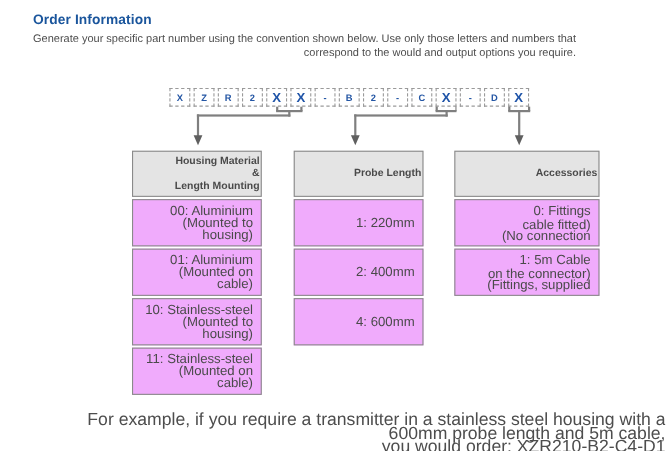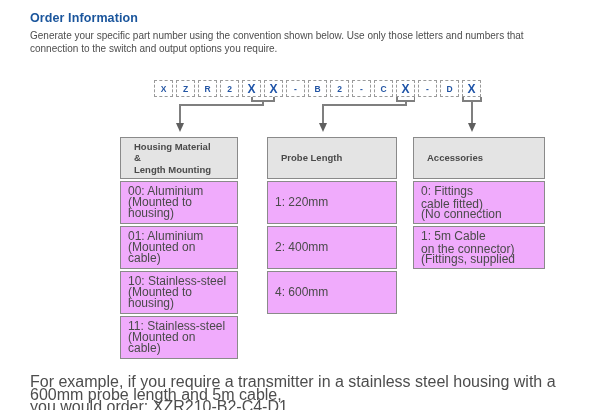--- a/index.html
+++ b/index.html
@@ -1,19 +1,19 @@
 <!DOCTYPE html>
 <html><head>
 <meta charset="utf-8">
 <style>
   html,body{margin:0;padding:0;background:#ffffff;}
   #page{
     position:relative;width:605px;height:410px;background:#ffffff;
     font-family:"Liberation Sans","DejaVu Sans",sans-serif;
-    color:#4d4d4d;overflow:hidden;
+    color:#4d4d4d;overflow:hidden;text-align:right;
   }
   
   .doc-title{
     position:absolute;left:30px;top:11px;
     font-size:12.5px;font-weight:bold;color:#1a559c;letter-spacing:.1px;
   }
   .intro{position:absolute;left:30px;top:30px;font-size:10px;line-height:12.5px;color:#4d4d4d;}
   
   .pn-row{position:absolute;left:154px;top:80px;display:flex;gap:3px;}
   .pn-cell{
@@ -27,21 +27,21 @@
   .ln{position:absolute;background:#7f7f7f;}
   .arrowhead{
     position:absolute;width:0;height:0;
     border-left:4.5px solid transparent;border-right:4.5px solid transparent;
     border-top:9px solid #5f5f5f;
   }
   
   .opt-col{position:absolute;top:137px;}
   .opt-header{
     box-sizing:border-box;height:42px;background:#e4e4e4;border:1px solid #8a8a8a;
-    padding:3px 13px;display:flex;flex-direction:column;justify-content:center;
+    padding:3px 1px;display:flex;flex-direction:column;justify-content:center;
     font-size:9.5px;font-weight:bold;line-height:11.5px;color:#4a4a4a;
   }
   .opt-row{
     box-sizing:border-box;height:43px;margin-top:2px;background:#f0abfc;
     border:1px solid #8a8a8a;padding:3px 7px;
     display:flex;flex-direction:column;justify-content:center;
     font-size:12px;line-height:11px;color:#4a4a4a;
   }
   .opt-row .secondary{line-height:10px;}
   .opt-row .primary{margin-bottom:2px;}
@@ -49,21 +49,21 @@
   .example{position:absolute;left:30px;top:376px;font-size:16px;line-height:12.5px;color:#4d4d4d;}
 </style>
 </head>
 <body>
 
 <div id="page">
 
   <div class="doc-title">Order Information</div>
   <div class="intro">
     <div>Generate your specific part number using the convention shown below. Use only those letters and numbers that</div>
-    <div>connection to the switch and output options you require.</div>
+    <div>correspond to the would and output options you require.</div>
   </div>
 
   <div class="pn-row">
     <span class="pn-cell">X</span>
     <span class="pn-cell">Z</span>
     <span class="pn-cell">R</span>
     <span class="pn-cell">2</span>
     <span class="pn-cell em">X</span>
     <span class="pn-cell em">X</span>
     <span class="pn-cell">-</span>
@@ -122,21 +122,21 @@
     <div class="opt-row">
       <div>10: Stainless-steel</div>
       <div>(Mounted to housing)</div>
     </div>
     <div class="opt-row">
       <div>11: Stainless-steel</div>
       <div>(Mounted on cable)</div>
     </div>
   </div>
 
-  <div class="opt-col" style="left:267px;width:130px">
+  <div class="opt-col" style="left:267px;width:118px">
     <div class="opt-header">
       <div>Probe Length</div>
     </div>
     <div class="opt-row">
       <div>1: 220mm</div>
     </div>
     <div class="opt-row">
       <div>2: 400mm</div>
     </div>
     <div class="opt-row">

